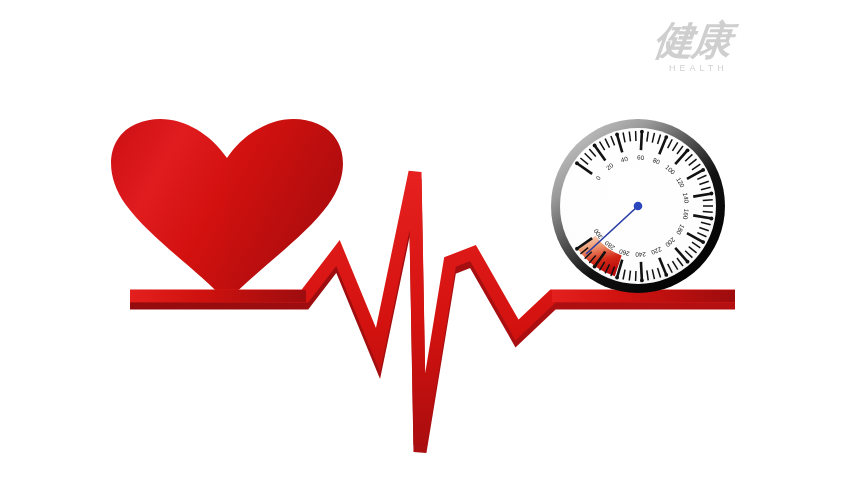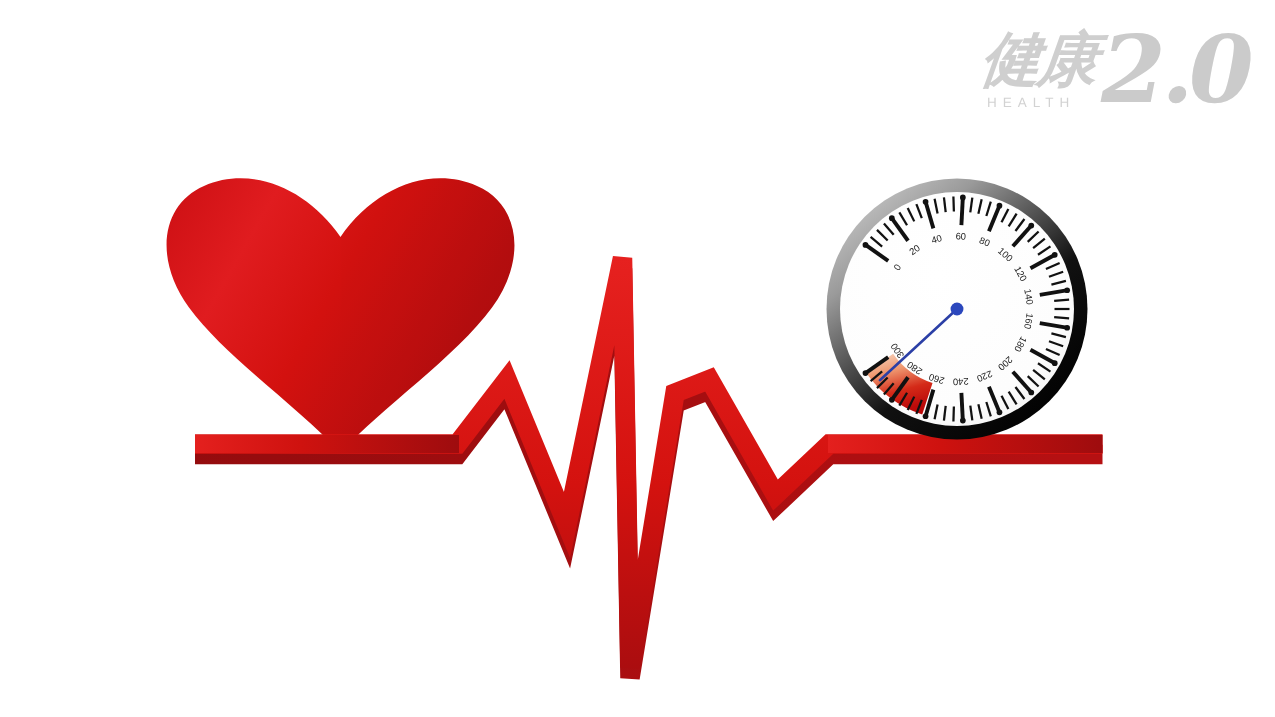--- a/index.html
+++ b/index.html
@@ -34,21 +34,21 @@
     font-size: 40px;
     font-weight: 700;
     font-style: italic;
     letter-spacing: -2px;
     color: #cfcfcf;
     line-height: 1;
     transform: skewX(-6deg);
   }
   #logo .health {
     position: absolute;
-    left: 10px;
+    left: 21px;
     top: 49px;
     font-family: "Liberation Sans", sans-serif;
     font-size: 9px;
     letter-spacing: 4px;
     color: #d2d2d2;
   }
   #logo .ver {
     position: absolute;
     left: 86px;
     top: 2px;
@@ -84,21 +84,20 @@
   }
 </style>
 </head>
 <body>
 
 <div id="stage">
 
   <div id="logo">
     <div class="cjk">健康</div>
     <div class="health">HEALTH</div>
-    <div class="ver">2.0</div>
   </div>
 
   <svg id="art" width="850" height="478" viewBox="0 0 850 478">
     <defs>
       <linearGradient id="heartGrad" x1="0" y1="0" x2="1" y2="0.45">
         <stop offset="0%" stop-color="#cc0f13"></stop>
         <stop offset="28%" stop-color="#e01c1f"></stop>
         <stop offset="55%" stop-color="#d3110f"></stop>
         <stop offset="100%" stop-color="#ab0c0e"></stop>
       </linearGradient>

